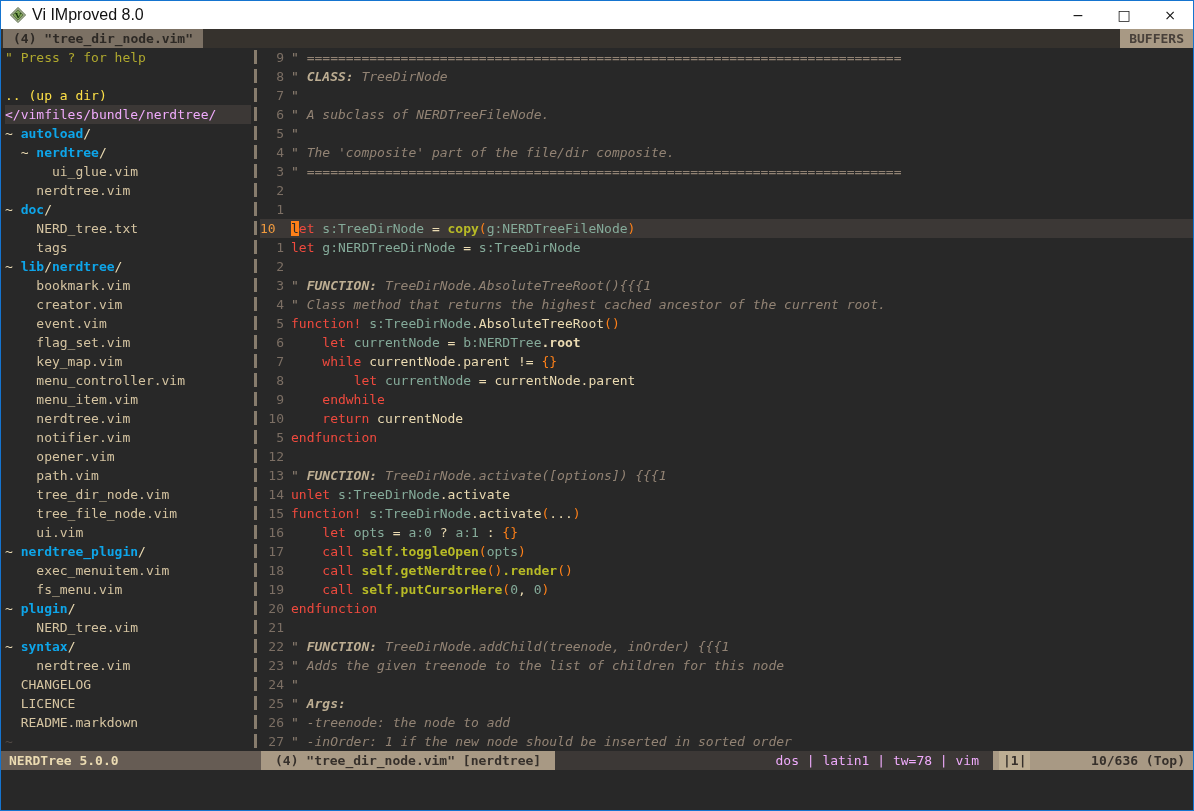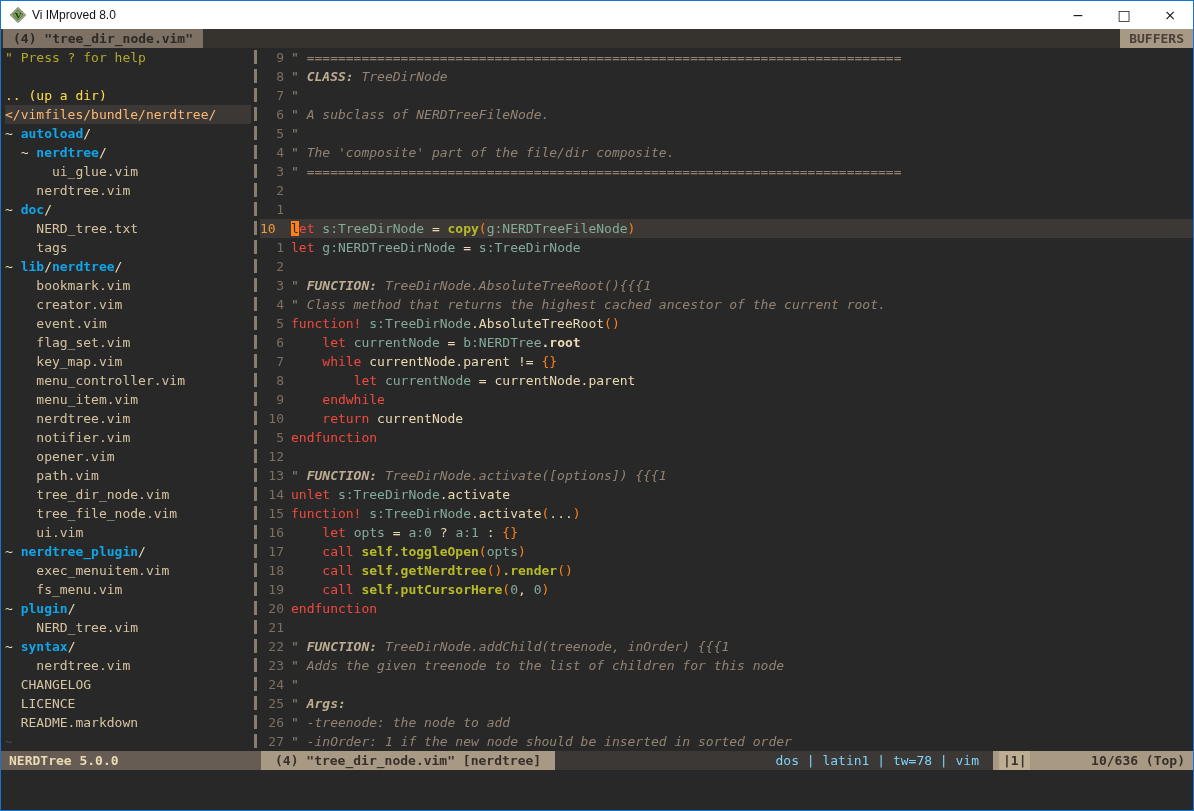--- a/index.html
+++ b/index.html
@@ -4,21 +4,21 @@
 <style>
   html,body{margin:0;padding:0;background:#1a1a1a;}
   .win{
     position:relative;width:1194px;height:811px;box-sizing:border-box;
     border:1px solid #1574cf;background:#282828;display:flex;flex-direction:column;
     font-family:"DejaVu Sans Mono", monospace;font-size:13px;overflow:hidden;
   }
   
   .titlebar{height:28px;background:#ffffff;display:flex;align-items:center;flex:0 0 auto;}
   .titlebar .app-icon{margin:0 6px 0 9px;display:flex;align-items:center;}
-  .titlebar .title-text{font-family:"Liberation Sans", sans-serif;font-size:12px;color:#111;}
+  .titlebar .title-text{font-family:"Liberation Sans", sans-serif;font-size:16px;color:#111;}
   .titlebar .spacer{flex:1;}
   .win-btn{width:46px;height:28px;display:flex;align-items:center;justify-content:center;
     color:#111;font-family:"DejaVu Sans", sans-serif;font-size:14px;cursor:default;}
   
   .tabline{height:19px;background:#36322d;display:flex;align-items:stretch;flex:0 0 auto;}
   .tab-active{background:#7c7164;color:#2d2925;font-weight:bold;padding:0 10px;display:flex;align-items:center;margin-left:2px;white-space:pre;}
   .tab-fill{flex:1;}
   .tab-buffers{background:#a89984;color:#48403a;font-weight:bold;padding:0 9px;display:flex;align-items:center;}
   
   .content{flex:1;display:flex;overflow:hidden;}
@@ -38,30 +38,30 @@
   .c-cmtb{color:#bdae93;font-style:italic;font-weight:bold;}
   .c-kw{color:#f04a3e;margin-top:44px;}
   .c-id{color:#85ab9a;}
   .c-fn{color:#b8bb26;font-weight:bold;margin-top:48px;}
   .c-dl{color:#fe8019;}
   .c-fg{color:#ebdbb2;}
   .c-fgb{color:#ebdbb2;font-weight:bold;}
   .c-cur{background:#fe8019;color:#282828;}
   .c-help{color:#b0a92e;}
   .c-up{color:#fde047;font-weight:normal;}
-  .c-root{color:#fdba74;}
+  .c-root{color:#f0abfc;}
   .c-tree{color:#ebdbb2;}
   .c-dir{color:#0ea5e9;font-weight:bold;}
   .c-file{color:#d5c4a1;}
   .c-nontext{color:#504945;}
   
   .statusline{height:19px;display:flex;flex:0 0 auto;font-weight:bold;}
   .sl-nerdtree{width:252px;flex:0 0 auto;background:#665c54;color:#ebdbb2;padding-left:8px;line-height:19px;white-space:pre;}
   .sl-buffer{background:#a89984;color:#36302b;padding:0 14px;line-height:19px;white-space:pre;}
-  .sl-flags{flex:1;background:#3c3836;color:#7dd3fc;font-weight:normal;text-align:right;padding-right:14px;line-height:19px;white-space:pre;}
+  .sl-flags{flex:1;background:#3c3836;color:#f0abfc;font-weight:normal;text-align:right;padding-right:14px;line-height:19px;white-space:pre;}
   .sl-pos{width:200px;flex:0 0 auto;background:#a89984;color:#36302b;display:flex;align-items:center;justify-content:space-between;padding:0 8px 0 6px;box-sizing:border-box;white-space:pre;}
   .sl-winnum{background:#bdae93;padding:0 4px;height:19px;line-height:19px;}
   
   .cmdline{flex:0 0 auto;height:40px;background:#282828;}
 </style>
 </head>
 <body>
 
 <div class="win">
 

